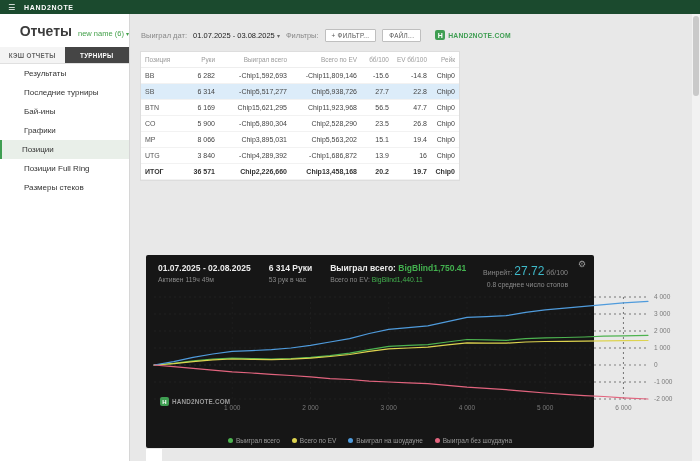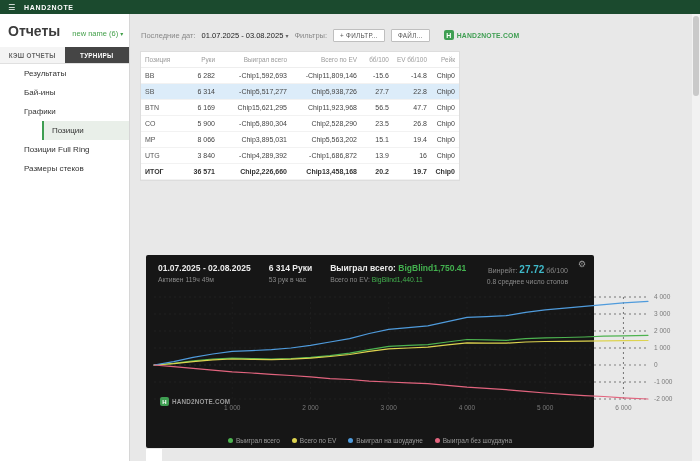--- a/index.html
+++ b/index.html
@@ -8,30 +8,30 @@
 
   
   .titlebar { position:absolute; left:0; top:0; width:700px; height:14px; background:#1b4a2e;
               color:#fff; display:flex; align-items:center; gap:8px; padding:0 8px;
               font-size:7px; font-weight:bold; letter-spacing:.7px; }
   .menu-icon { font-size:8px; font-weight:normal; cursor:pointer; }
 
   
   .sidebar { position:absolute; left:0; top:14px; width:130px; height:447px; background:#fff;
              border-right:1px solid #d6d6d6; }
-  .sb-header { display:flex; align-items:baseline; gap:12px; padding:9px 0 0 8px; height:33px; }
+  .sb-header { display:flex; align-items:baseline; gap:6px; padding:9px 0 0 8px; height:33px;justify-content:flex-end; }
   .sb-title { font-size:14px; font-weight:bold; color:#3c3c3c; }
   .profile { font-size:7.5px; color:#43a04a; cursor:pointer; }
   .caret { font-size:6px; color:inherit; }
   .tabs { display:flex; height:17px; border-bottom:1px solid #e0e0e0; }
   .tab { flex:1; font-size:6.3px; font-weight:bold; display:flex; align-items:center;
          justify-content:center; color:#666; background:#f4f4f4; letter-spacing:.3px; cursor:pointer; }
   .tab.active { background:#454545; color:#fff; }
   .menu-item { height:19px; line-height:19px; padding-left:24px; font-size:8px; color:#333; cursor:pointer; }
-  .menu-item.selected { background:#e9efe9; border-left:2px solid #3f9e52; padding-left:8px;margin-left:42px; }
+  .menu-item.selected { background:#e9efe9; border-left:2px solid #3f9e52; padding-left:20px; }
 
   
   .content { position:absolute; left:131px; top:14px; width:561px; height:447px; background:#e8e8e8; }
   .toolbar { position:absolute; left:10px; top:13px; height:16px; display:flex; align-items:center;
              gap:6px; font-size:7.5px; color:#888; white-space:nowrap; }
   .toolbar .val { color:#222; cursor:pointer; }
   .toolbar .val .caret { color:#666; }
   .tb-btn { border:1px solid #bfbfbf; background:#fff; color:#555; font-size:6.3px; padding:2px 6px;
             letter-spacing:.3px; cursor:pointer; border-radius:1px; }
   .brand { display:flex; align-items:center; gap:3px; margin-left:8px; cursor:pointer; }
@@ -61,21 +61,21 @@
 
   
   .chart-panel { position:absolute; left:15px; top:241px; width:448px; height:193px; background:#161616;
                  border-radius:2px; }
   .ch-header { display:flex; gap:18px; padding:8px 12px 0 12px; }
   .ch-block .l1 { font-size:8.5px; font-weight:bold; color:#ececec; white-space:nowrap; }
   .ch-block .l2 { font-size:6.8px; color:#8a8a8a; margin-top:3px; white-space:nowrap; }
   .val-green { color:#43b14f; }
   .ch-right { position:absolute; right:26px; top:9px; text-align:right; }
   .ch-right .r1 { font-size:7px; color:#8a8a8a; }
-  .val-teal { color:#3fb9c9; font-weight:bold; font-size:10px; }
+  .val-teal { color:#3fb9c9; font-weight:normal; font-size:12px; }
   .ch-right .r2 { font-size:6.8px; color:#8a8a8a; margin-top:3px; }
   .gear { position:absolute; right:8px; top:4px; color:#9a9a9a; font-size:9px; cursor:pointer; }
   .chart-svg { position:absolute; left:6px; top:38px; width:531px; height:122px; font-family:inherit; }
   .chart-brand { position:absolute; left:14px; top:142px; display:flex; gap:3px; align-items:center; }
   .chart-brand .brand-icon { width:9px; height:9px; font-size:6px; }
   .chart-brand .brand-text { color:#9a9a9a; font-size:6.3px; }
   .chart-legend { position:absolute; left:0; right:0; bottom:4px; display:flex; justify-content:center; gap:12px; }
   .lg-item { display:flex; align-items:center; gap:3px; font-size:6.5px; color:#9a9a9a; cursor:pointer; }
   .lg-dot { width:5px; height:5px; border-radius:50%; }
 
@@ -101,32 +101,33 @@
         <span>new name (6)</span>
         <span class="caret">▾</span>
       </span>
     </div>
     <div class="tabs">
       <div class="tab">КЭШ ОТЧЕТЫ</div>
       <div class="tab active">ТУРНИРЫ</div>
     </div>
     <div class="menu">
         <div class="menu-item">Результаты</div>
+        <div class="menu-item">Последние турниры</div>
         <div class="menu-item">Бай-ины</div>
         <div class="menu-item">Графики</div>
         <div class="menu-item selected">Позиции</div>
         <div class="menu-item">Позиции Full Ring</div>
         <div class="menu-item">Размеры стеков</div>
       </div>
   </div>
 
   <div class="content">
 
     <div class="toolbar">
-      <span>Последние дат:</span>
+      <span>Выиграл дат:</span>
       <span class="val">
         <span>01.07.2025 - 03.08.2025</span>
         <span class="caret">▾</span>
       </span>
       <span>Фильтры:</span>
       <button class="tb-btn">+ ФИЛЬТР...</button>
       <button class="tb-btn">ФАЙЛ...</button>
       <span class="brand">
         <span class="brand-icon">H</span>
         <span class="brand-text">HAND2NOTE.COM</span>

